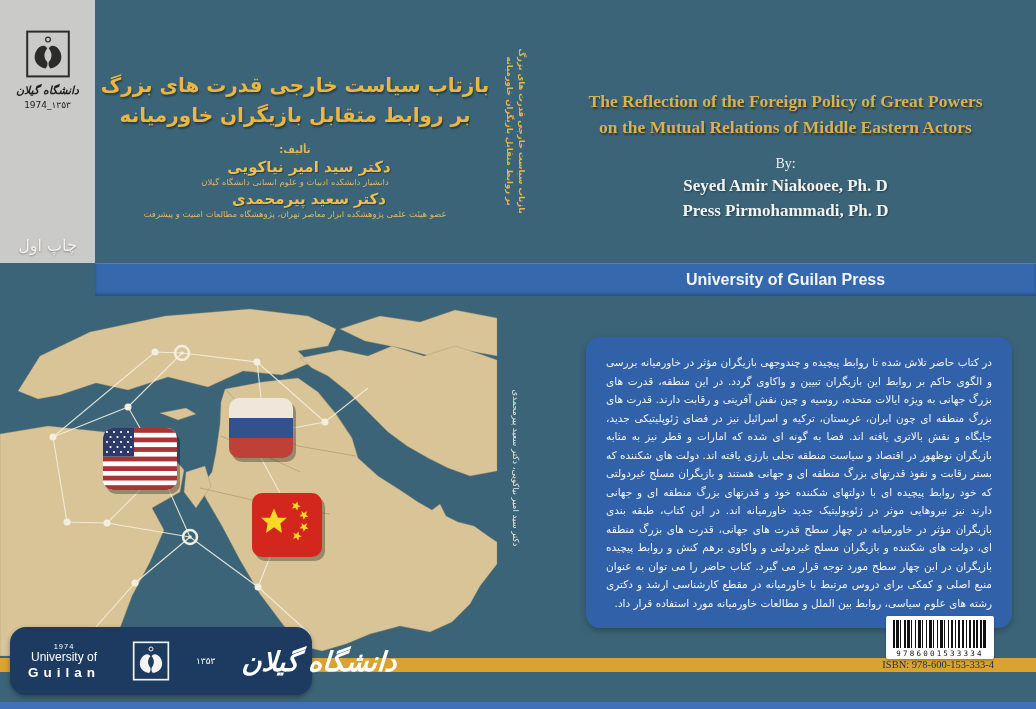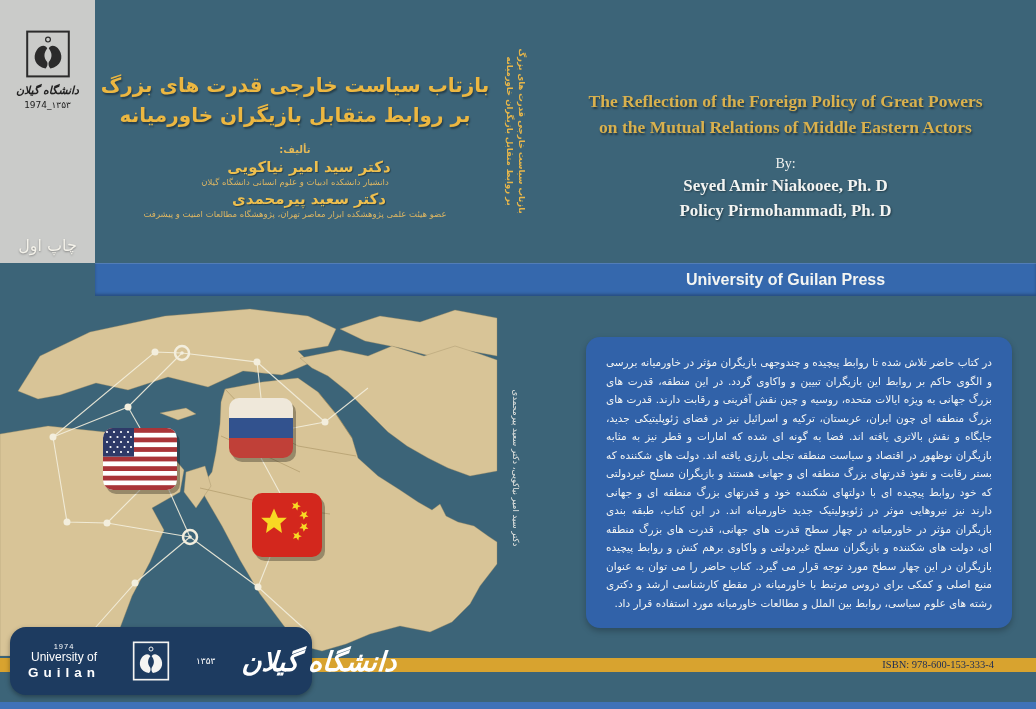--- a/index.html
+++ b/index.html
@@ -121,21 +121,21 @@
     <div class="fa-affil">عضو هیئت علمی پژوهشکده ابرار معاصر تهران، پژوهشگاه مطالعات امنیت و پیشرفت</div>
   </div>
 
   <div class="front-head">
     <div class="en-title">
       <div>The Reflection of the Foreign Policy of Great Powers</div>
       <div>on the Mutual Relations of Middle Eastern Actors</div>
     </div>
     <div class="en-by">By:</div>
     <div class="en-author">Seyed Amir Niakooee, Ph. D</div>
-    <div class="en-author">Policy Pirmohammadi, Ph. D</div>
+    <div class="en-author">Press Pirmohammadi, Ph. D</div>
   </div>
 
   <div class="pub-bar">
     <div class="pub-en">University of Guilan Press</div>
   </div>
 
   <svg class="map" viewBox="0 0 535 360">
     <defs>
       <polygon id="star" points="0,-10 2.94,-3.09 9.51,-3.09 4.76,1.18 5.88,8.09 0,3.82 -5.88,8.09 -4.76,1.18 -9.51,-3.09 -2.94,-3.09"></polygon>
       <clipPath id="clip-us">
@@ -258,20 +258,24 @@
   </svg>
 
   <div class="panel">
     <p>در کتاب حاضر تلاش شده تا روابط پیچیده و چندوجهی بازیگران مؤثر در خاورمیانه بررسی و الگوی حاکم بر روابط این بازیگران تبیین و واکاوی گردد. در این منطقه، قدرت های بزرگ جهانی به ویژه ایالات متحده، روسیه و چین نقش آفرینی و رقابت دارند. قدرت های بزرگ منطقه ای چون ایران، عربستان، ترکیه و اسرائیل نیز در فضای ژئوپلیتیکی جدید، جایگاه و نقش بالاتری یافته اند. فضا به گونه ای شده که امارات و قطر نیز به مثابه بازیگران نوظهور در اقتصاد و سیاست منطقه تجلی بارزی یافته اند. دولت های شکننده که بستر رقابت و نفوذ قدرتهای بزرگ منطقه ای و جهانی هستند و بازیگران مسلح غیردولتی که خود روابط پیچیده ای با دولتهای شکننده خود و قدرتهای بزرگ منطقه ای و جهانی دارند نیز نیروهایی موثر در ژئوپولیتیک جدید خاورمیانه اند. در این کتاب، طبقه بندی بازیگران مؤثر در خاورمیانه در چهار سطح قدرت های جهانی، قدرت های بزرگ منطقه ای، دولت های شکننده و بازیگران مسلح غیردولتی و واکاوی برهم کنش و روابط پیچیده بازیگران در این چهار سطح مورد توجه قرار می گیرد. کتاب حاضر را می توان به عنوان منبع اصلی و کمکی برای دروس مرتبط با خاورمیانه در مقطع کارشناسی ارشد و دکتری رشته های علوم سیاسی، روابط بین الملل و مطالعات خاورمیانه مورد استفاده قرار داد.</p>
   </div>
 
   <div class="gold-stripe"></div>
   <div class="isbn">ISBN: 978-600-153-333-4</div>
   <div class="bottom-bar"></div>
 
+  <div class="barcode">
+    <div class="bars"></div>
+    <div class="barcode-digits">9786001533334</div>
+  </div>
 
   <div class="uni-banner">
     <div class="uni-en">
       <div class="y">1974</div>
       <div class="l1">University of</div>
       <div class="l2">Guilan</div>
     </div>
     <svg class="uni-emblem" viewBox="0 0 60 64">
       <rect x="4" y="4" width="52" height="56" fill="none" stroke="currentColor" stroke-width="2.5"></rect>
       <circle cx="30" cy="14" r="3" fill="none" stroke="currentColor" stroke-width="1.5"></circle>

